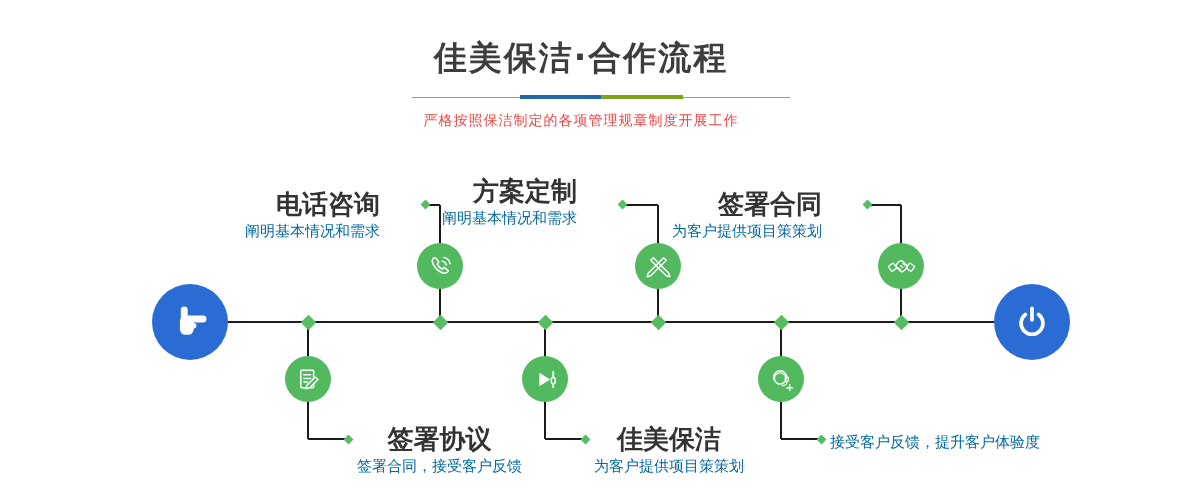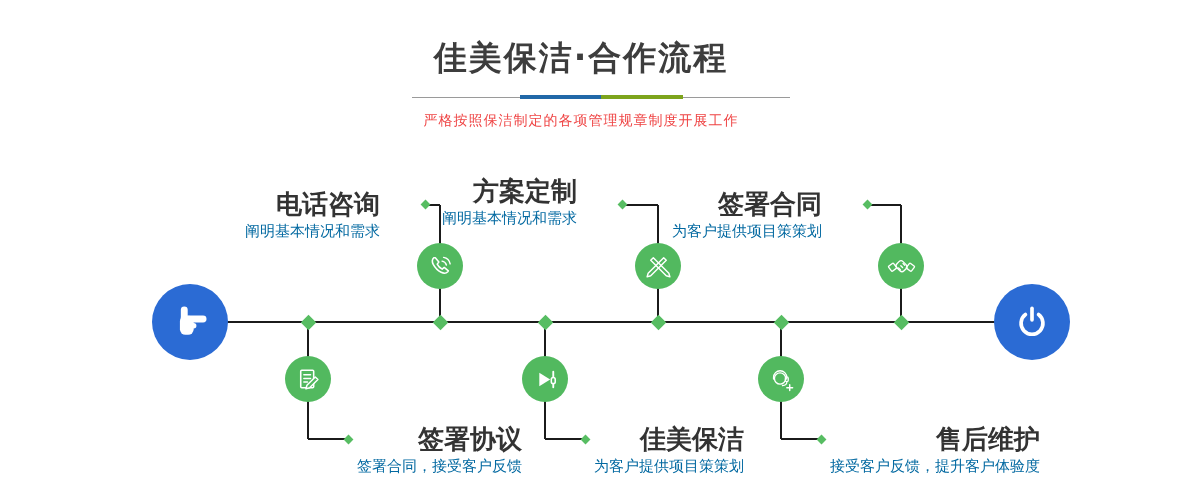--- a/index.html
+++ b/index.html
@@ -31,21 +31,21 @@
     position:absolute;width:46px;height:46px;border-radius:50%;background:#52b95f;
     display:flex;align-items:center;justify-content:center;z-index:3;
   }
   .endpoint{
     position:absolute;width:76px;height:76px;border-radius:50%;background:#2b6bd4;
     display:flex;align-items:center;justify-content:center;z-index:3;
   }
   
   .label-text{position:absolute;z-index:2;}
   .label-text.top{text-align:right;}
-  .label-text.bottom{text-align:right;}
+  .label-text.bottom{text-align:center;}
   .ltitle{font-size:26px;font-weight:bold;color:#333333;line-height:24px;white-space:nowrap;}
   .ldesc{font-size:15px;color:#0369a1;line-height:20px;margin-top:5px;white-space:nowrap;}
   
   .v-s0{left:307.25px;top:322px;height:117px;}
   .nd-s0{left:302.5px;top:316.5px;}
   .c-s0{left:285px;top:356px;}
   .e-s0{left:308px;top:438px;width:38px;}
   .md-s0{left:345px;top:435.5px;}
   .t-s0{left:357px;top:427px;}
   
@@ -188,21 +188,20 @@
       <circle cx="13.5" cy="14" r="5.8" fill="none" stroke="#fff" stroke-width="1.4"></circle>
       <path d="M6.8 14.5 v-1.8 a6.8 6.8 0 0 1 13.6 0 v1.8" fill="none" stroke="#fff" stroke-width="1.4" stroke-linecap="round"></path>
       <rect x="19" y="12.2" width="3" height="5" rx="1.5" fill="none" stroke="#fff" stroke-width="1.3"></rect>
       <path d="M20.5 17.8 q0 3 -4.5 3.6" fill="none" stroke="#fff" stroke-width="1.3" stroke-linecap="round"></path>
       <path d="M20.5 23.5 h6 M23.5 20.5 v6" stroke="#fff" stroke-width="1.5" stroke-linecap="round"></path>
     </svg>
   </div>
   <div class="elbow e-s4"></div>
   <div class="mini-diamond md-s4"></div>
   <div class="label-text bottom t-s4">
-    <div class="ltitle">售后维护</div>
     <div class="ldesc">接受客户反馈，提升客户体验度</div>
   </div>
 
   <div class="vline v-s5"></div>
   <div class="node-diamond nd-s5"></div>
   <div class="icon-circle c-s5">
     <svg width="29" height="29" viewBox="0 0 30 30">
       <g fill="none" stroke="#fff" stroke-width="1.4" stroke-linejoin="round" stroke-linecap="round">
         <rect x="2.5" y="12.5" width="6.5" height="6.5" rx="1" transform="rotate(-38 5.75 15.75)"></rect>
         <rect x="21" y="12.5" width="6.5" height="6.5" rx="1" transform="rotate(38 24.25 15.75)"></rect>

